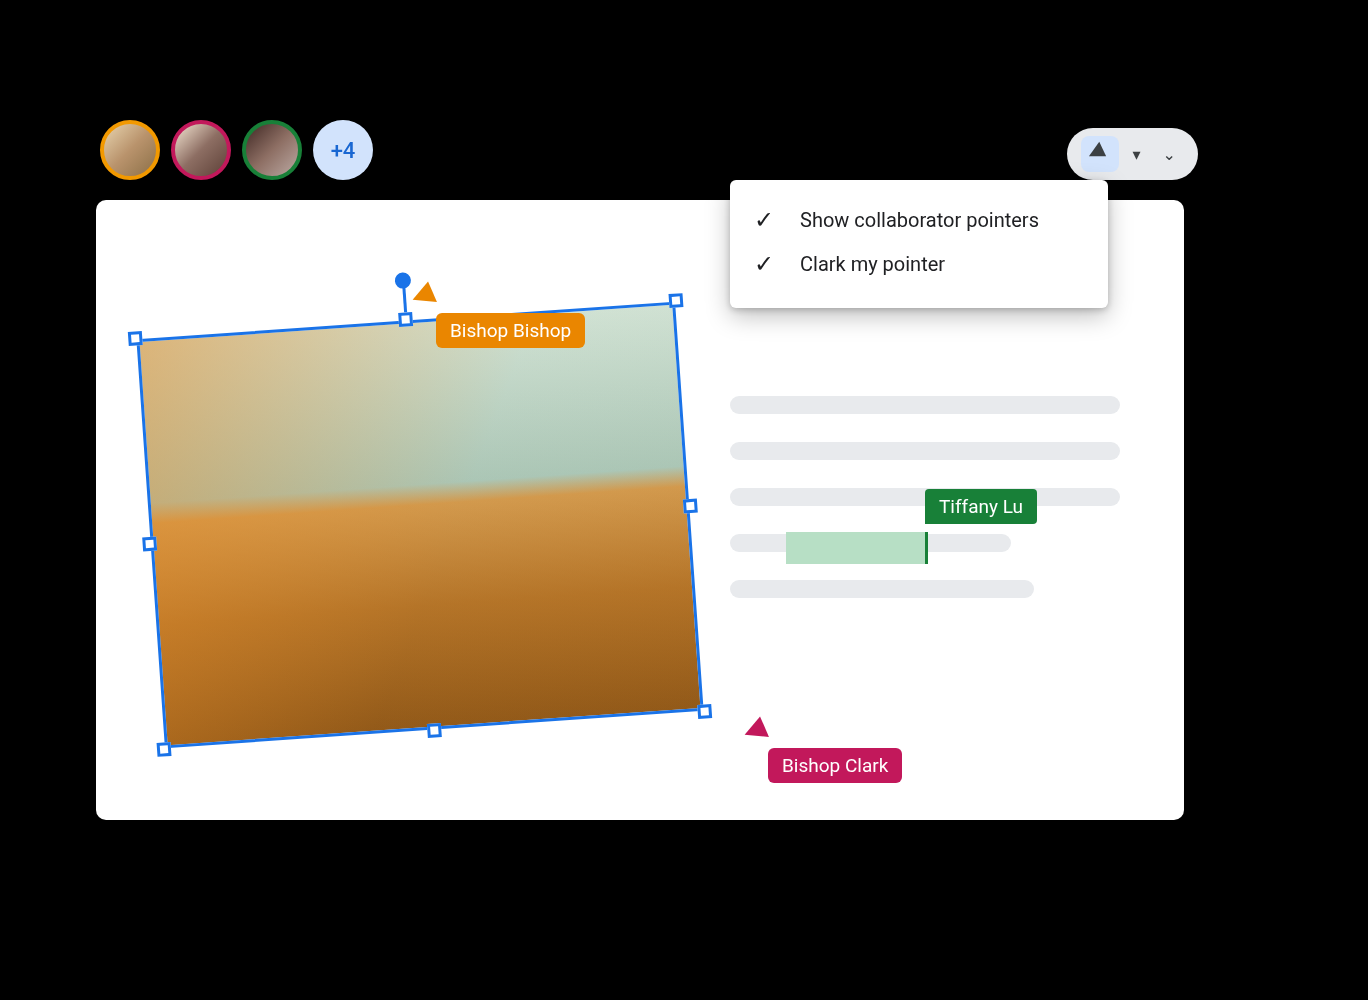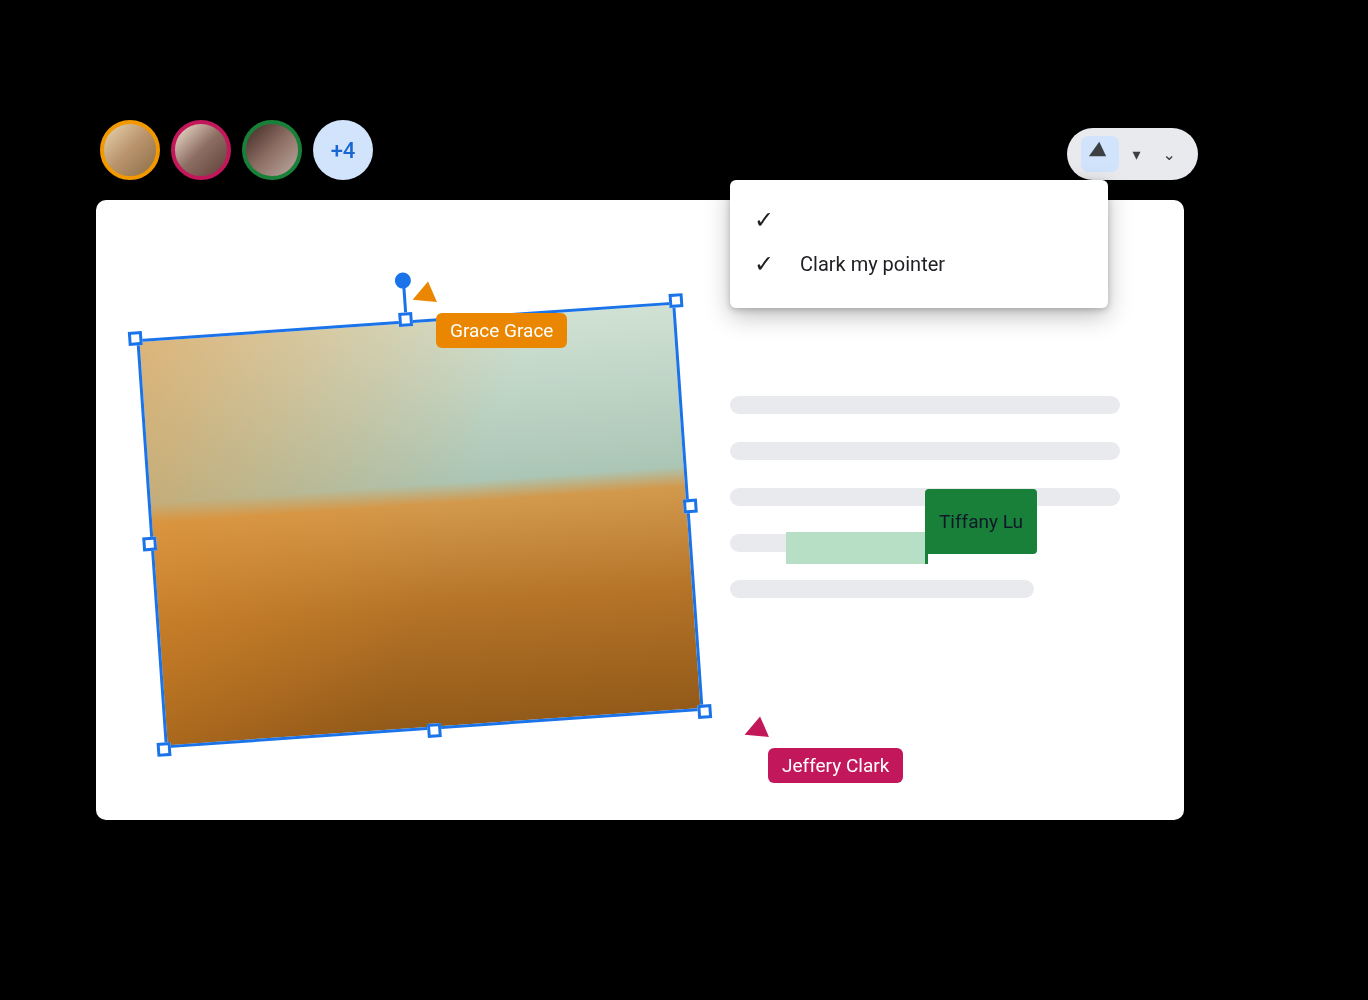--- a/index.html
+++ b/index.html
@@ -215,23 +215,23 @@
     height:32px;
     background:#b7dfc5;
     border-right:3px solid #188038;
     z-index:3;
   }
   .tiffany-tag{
     position:absolute;
     left:925px;
     top:489px;
     background:#188038;
-    color:#0f172a;
+    color:#ffffff;
     font-size:19px;
-    padding:21px 14px;
+    padding:6px 14px;
     border-radius:4px 4px 4px 0;
     z-index:4;
   }
 </style>
 </head>
 <body>
 
 <div class="avatar-row">
   <div class="avatar a1"></div>
   <div class="avatar a2"></div>
@@ -245,20 +245,21 @@
   </div>
   <span class="chev">▾</span>
   <span class="chev">⌄</span>
 </div>
 
 <div class="card"></div>
 
 <div class="menu">
   <div class="menu-item">
     <span class="check">✓</span>
+    <span>Show collaborator pointers</span>
   </div>
   <div class="menu-item">
     <span class="check">✓</span>
     <span>Clark my pointer</span>
   </div>
 </div>
 
 <div class="sel-wrap">
   <div class="rot-line"></div>
   <div class="rot-dot"></div>
@@ -268,30 +269,30 @@
   <div class="handle tr"></div>
   <div class="handle ml"></div>
   <div class="handle mr"></div>
   <div class="handle bl"></div>
   <div class="handle bm"></div>
   <div class="handle br"></div>
 </div>
 
 <div class="collab-cursor grace">
   <span class="ptr"></span>
-  <span class="tag">Grace Grace</span>
+  <span class="tag">Bishop Bishop</span>
 </div>
 
 <div class="lines">
   <div class="line short1"></div>
   <div class="line short2"></div>
   <div class="line short3"></div>
   <div class="line short4"></div>
   <div class="line short5"></div>
 </div>
 
 <div class="sel-text"></div>
 <div class="tiffany-tag">Tiffany Lu</div>
 
 <div class="collab-cursor jeff">
   <span class="ptr"></span>
-  <span class="tag">Jeffery Clark</span>
+  <span class="tag">Bishop Clark</span>
 </div>
 
 </body></html>

